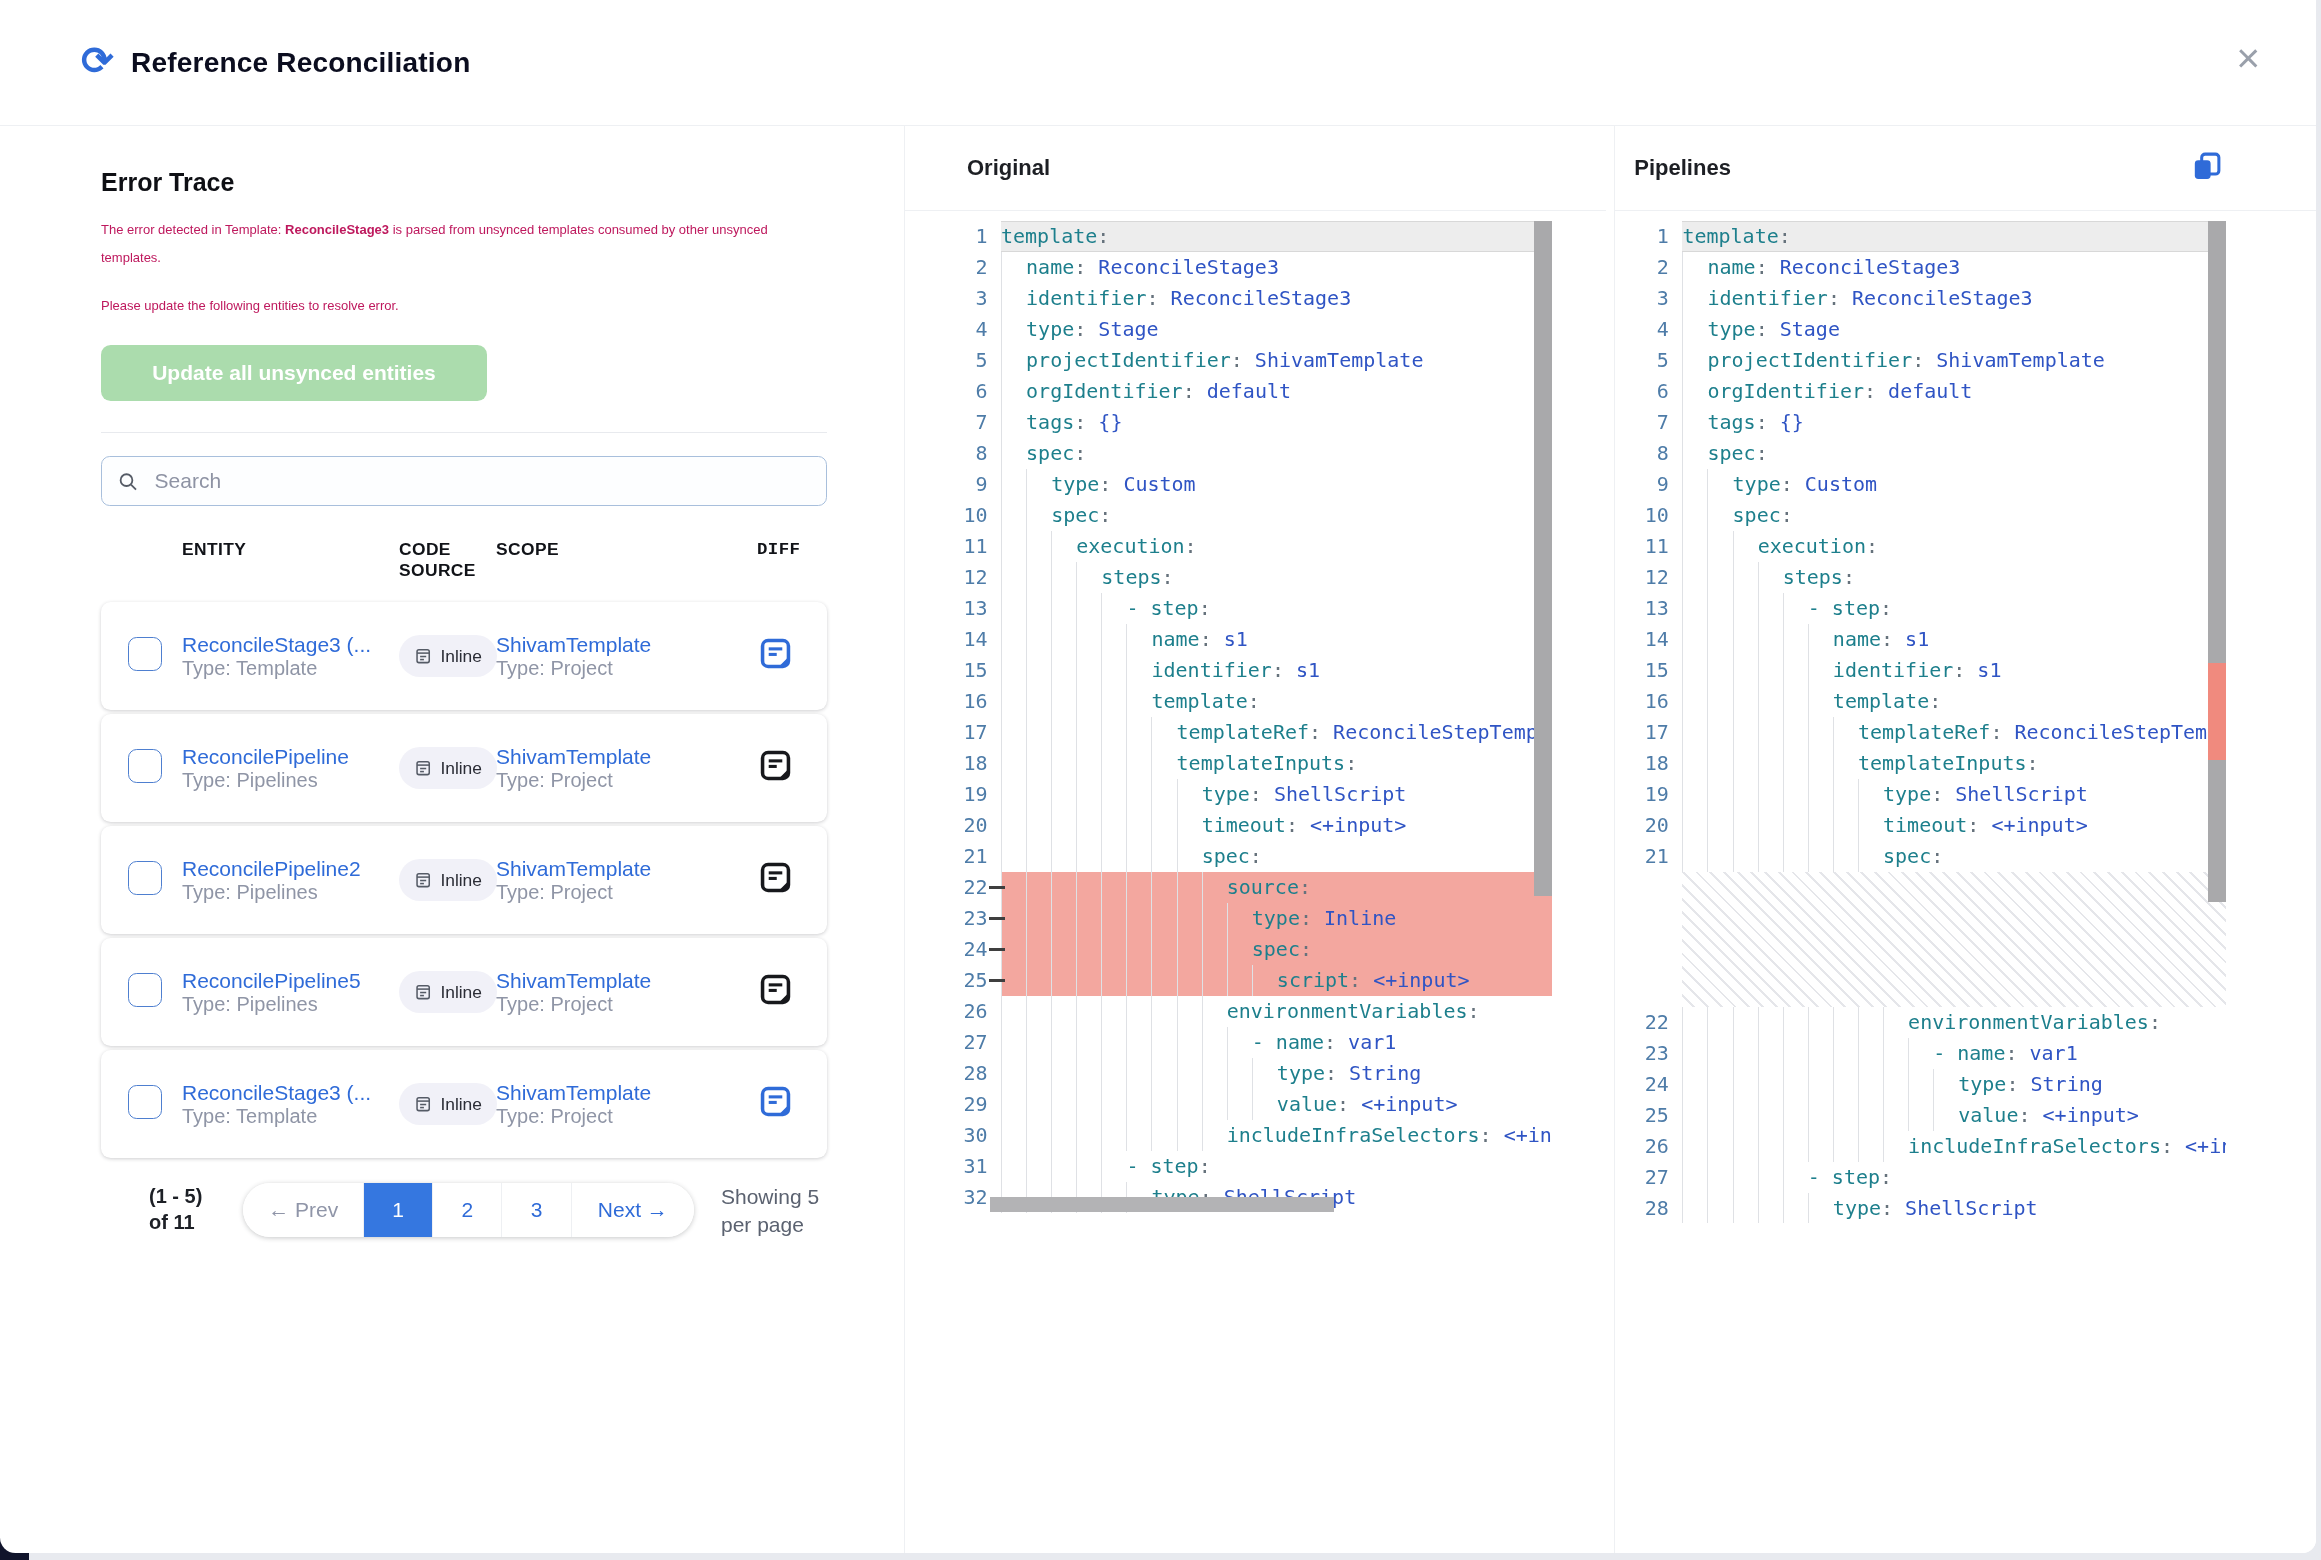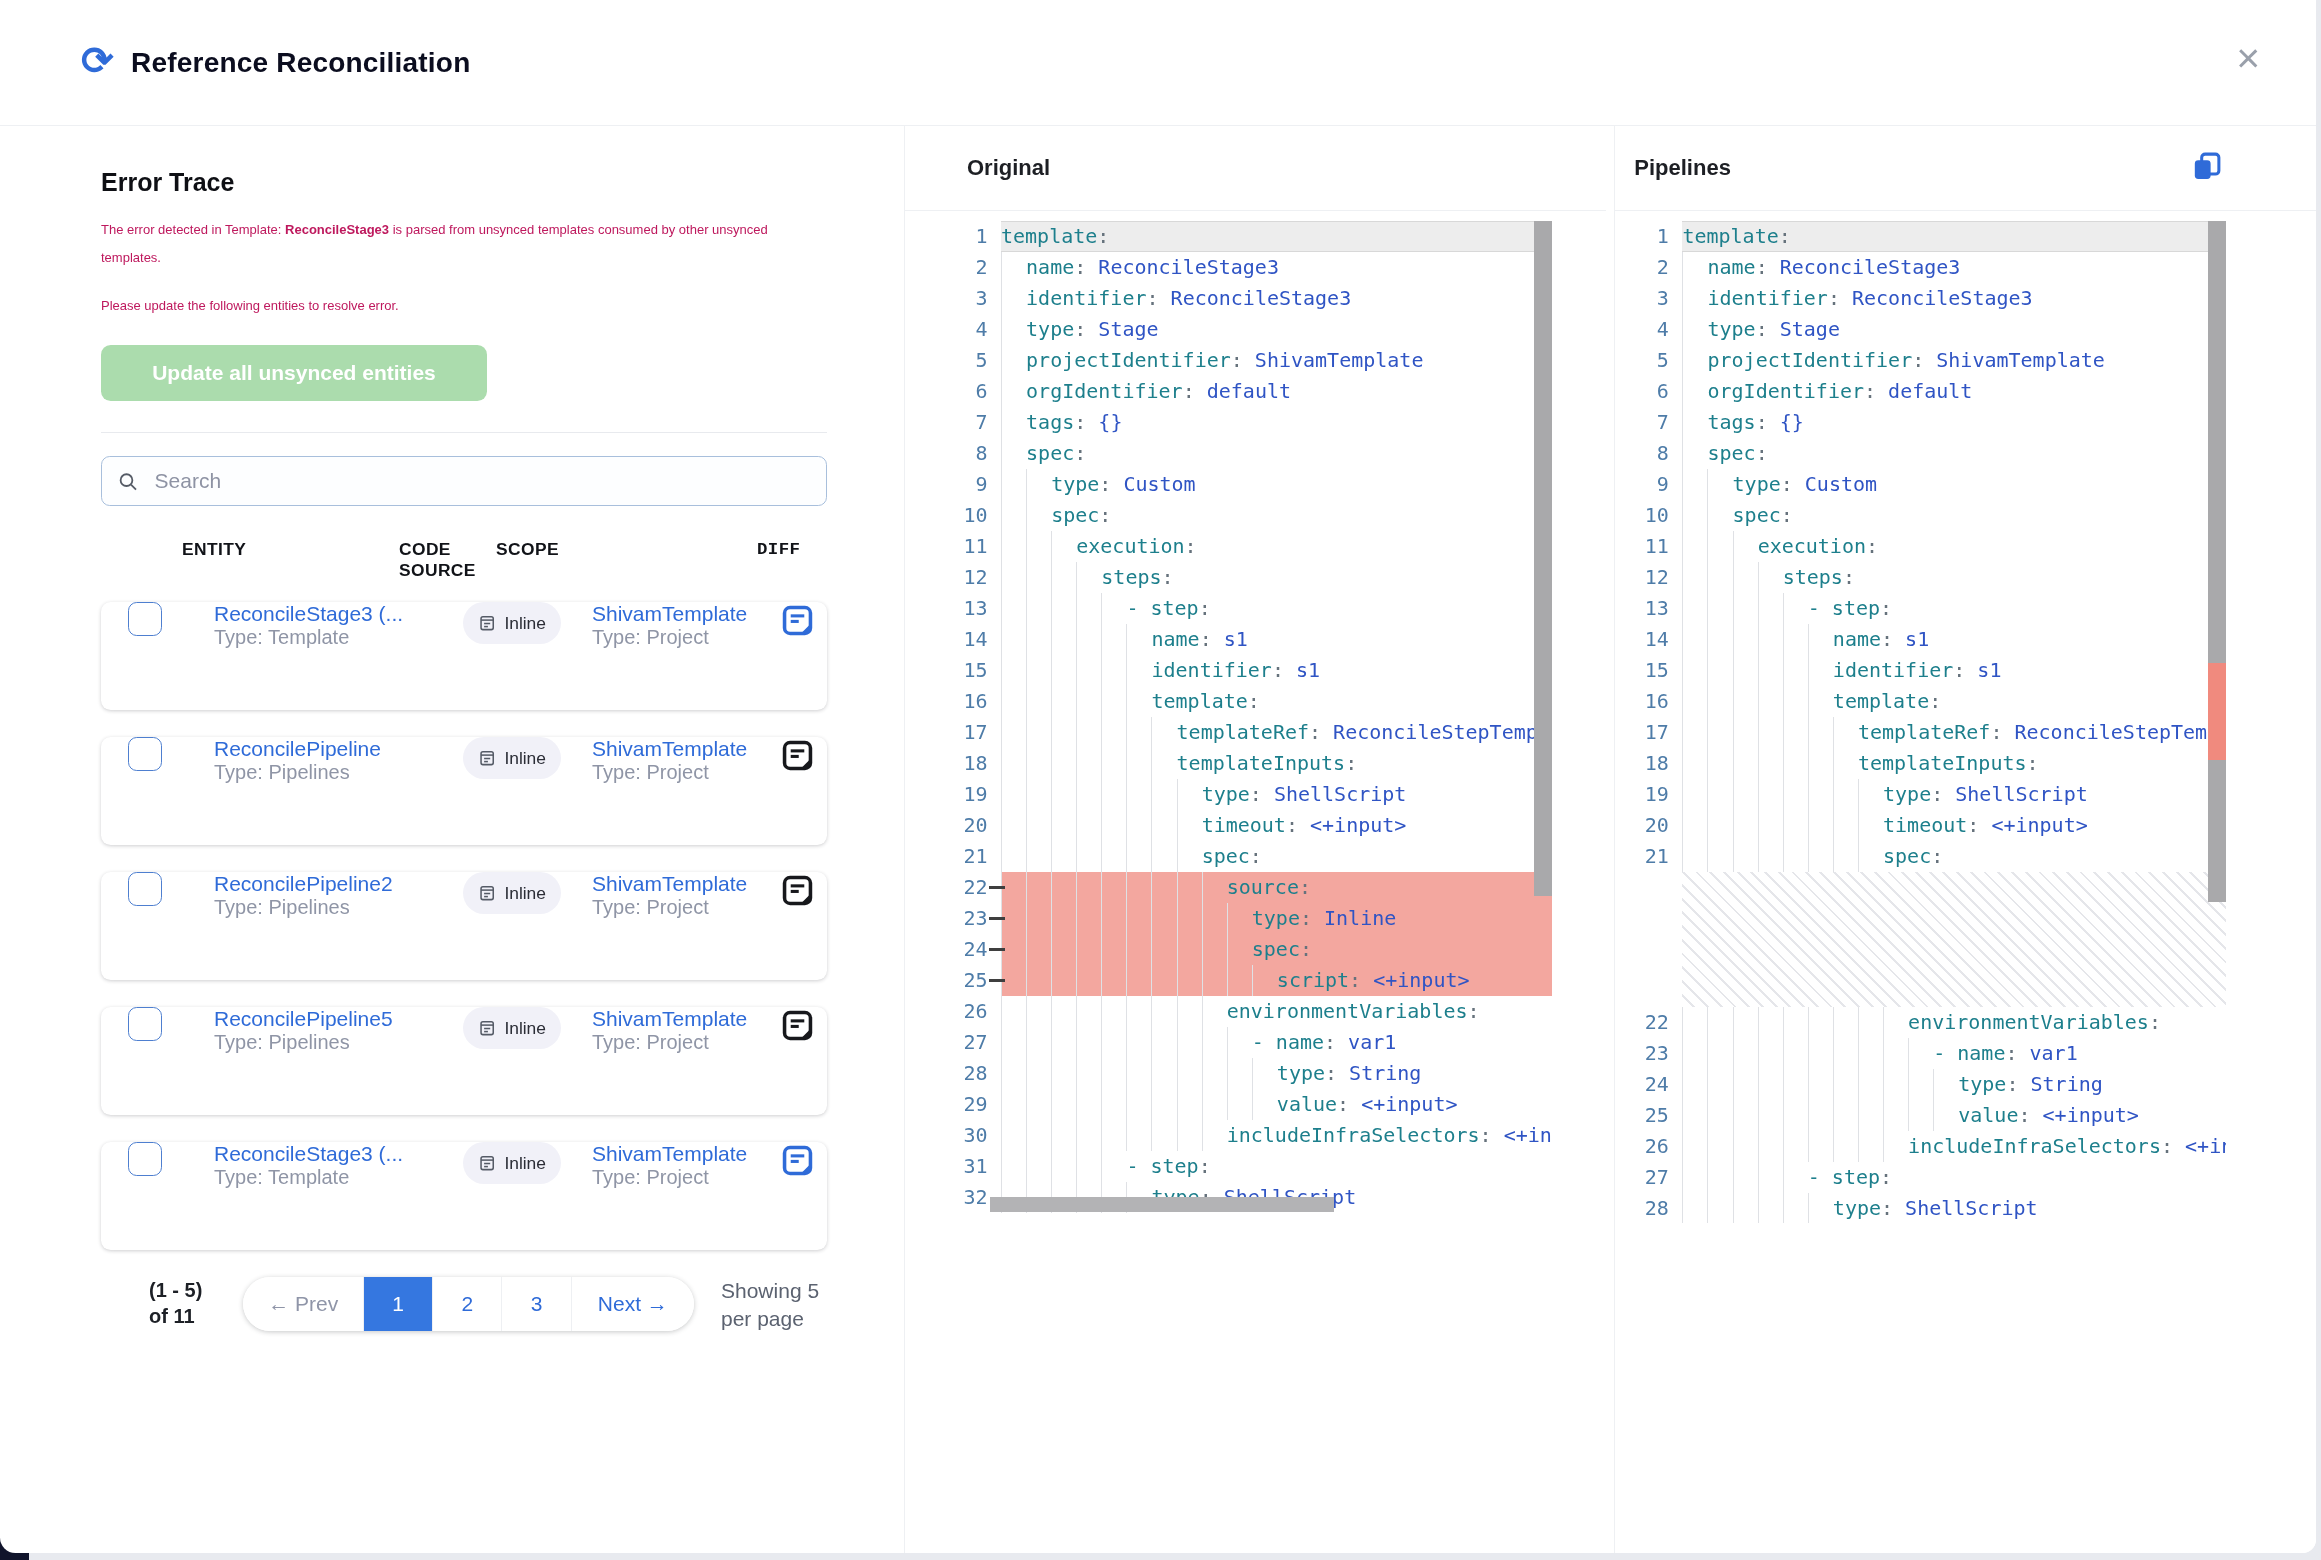--- a/index.html
+++ b/index.html
@@ -25,21 +25,21 @@
   .search-wrap input::placeholder{color:#8e93a4;}
 
   
   .tbl-head{display:flex;margin-top:33px;padding-left:27px;font-size:17.4px;font-weight:bold;color:#111318;letter-spacing:0.4px;line-height:21px;}
   .tbl-head .c-cb{width:54px;}
   .tbl-head .c-ent{width:217px;}
   .tbl-head .c-src{width:97px;}
   .tbl-head .c-scope{flex:1;}
   .tbl-head .c-diff{width:70px;}
   .rows{margin-top:21px;}
-  .row{display:flex;background:#fff;border-radius:9.7px;box-shadow:0 1px 3.9px rgba(31,34,41,.22);height:108px;margin-bottom:27px;padding-left:27px;box-sizing:border-box;gap:32px;}
+  .row{display:flex;align-items:center;background:#fff;border-radius:9.7px;box-shadow:0 1px 3.9px rgba(31,34,41,.22);height:108px;margin-bottom:4px;padding-left:27px;box-sizing:border-box;}
   .c-cb{width:54px;flex:none;}
   .cb{display:inline-block;width:32px;height:32px;border:1.9px solid #4e7fd0;border-radius:8.7px;background:#fff;cursor:pointer;}
   .c-ent{width:217px;flex:none;}
   .c-src{width:97px;flex:none;}
   .c-scope{flex:1;}
   .c-diff{width:70px;flex:none;font-family:Liberation Mono, monospace;}
   .ent-link{color:#2F6BD8;font-size:21px;cursor:pointer;display:block;white-space:nowrap;overflow:hidden;}
   .ent-type{color:#8f95a6;font-size:20px;margin-top:3.9px;}
   .badge{display:inline-flex;align-items:center;gap:7.7px;background:#f1f1f8;border-radius:21px;height:42px;padding:0 15.4px;font-size:17.4px;color:#2b2d36;}
   .diff-btn{background:none;border:none;cursor:pointer;padding:0;}

